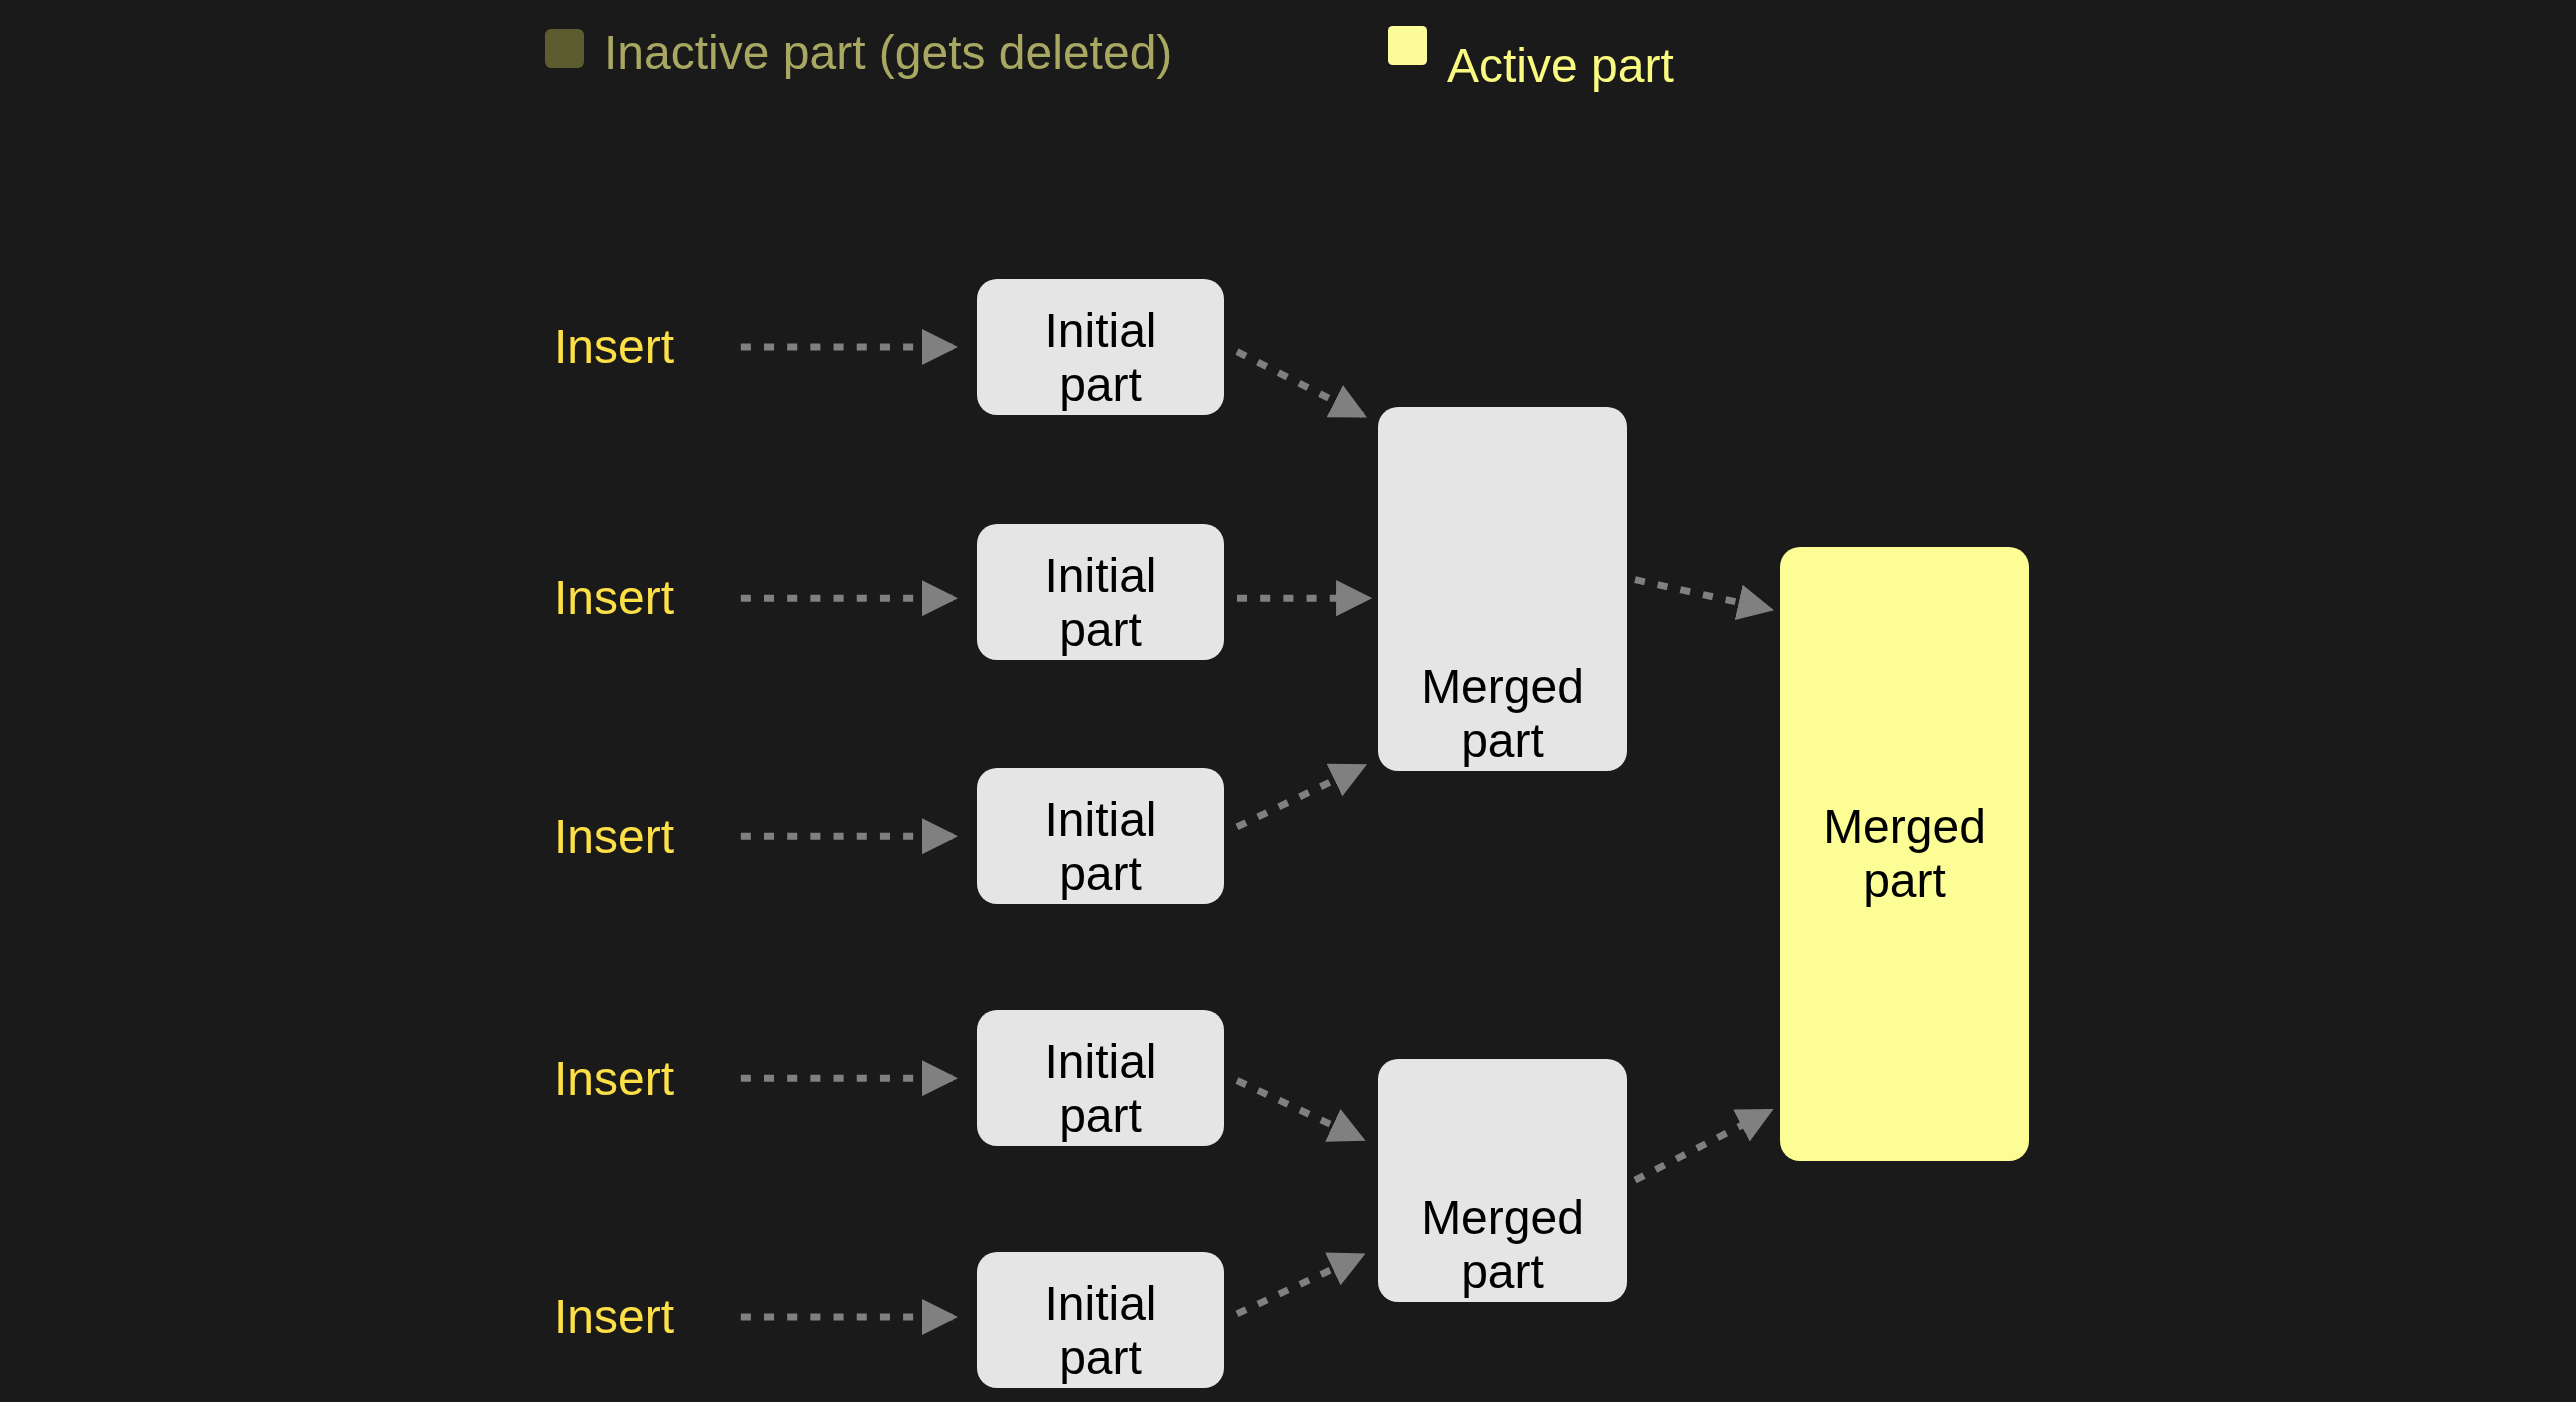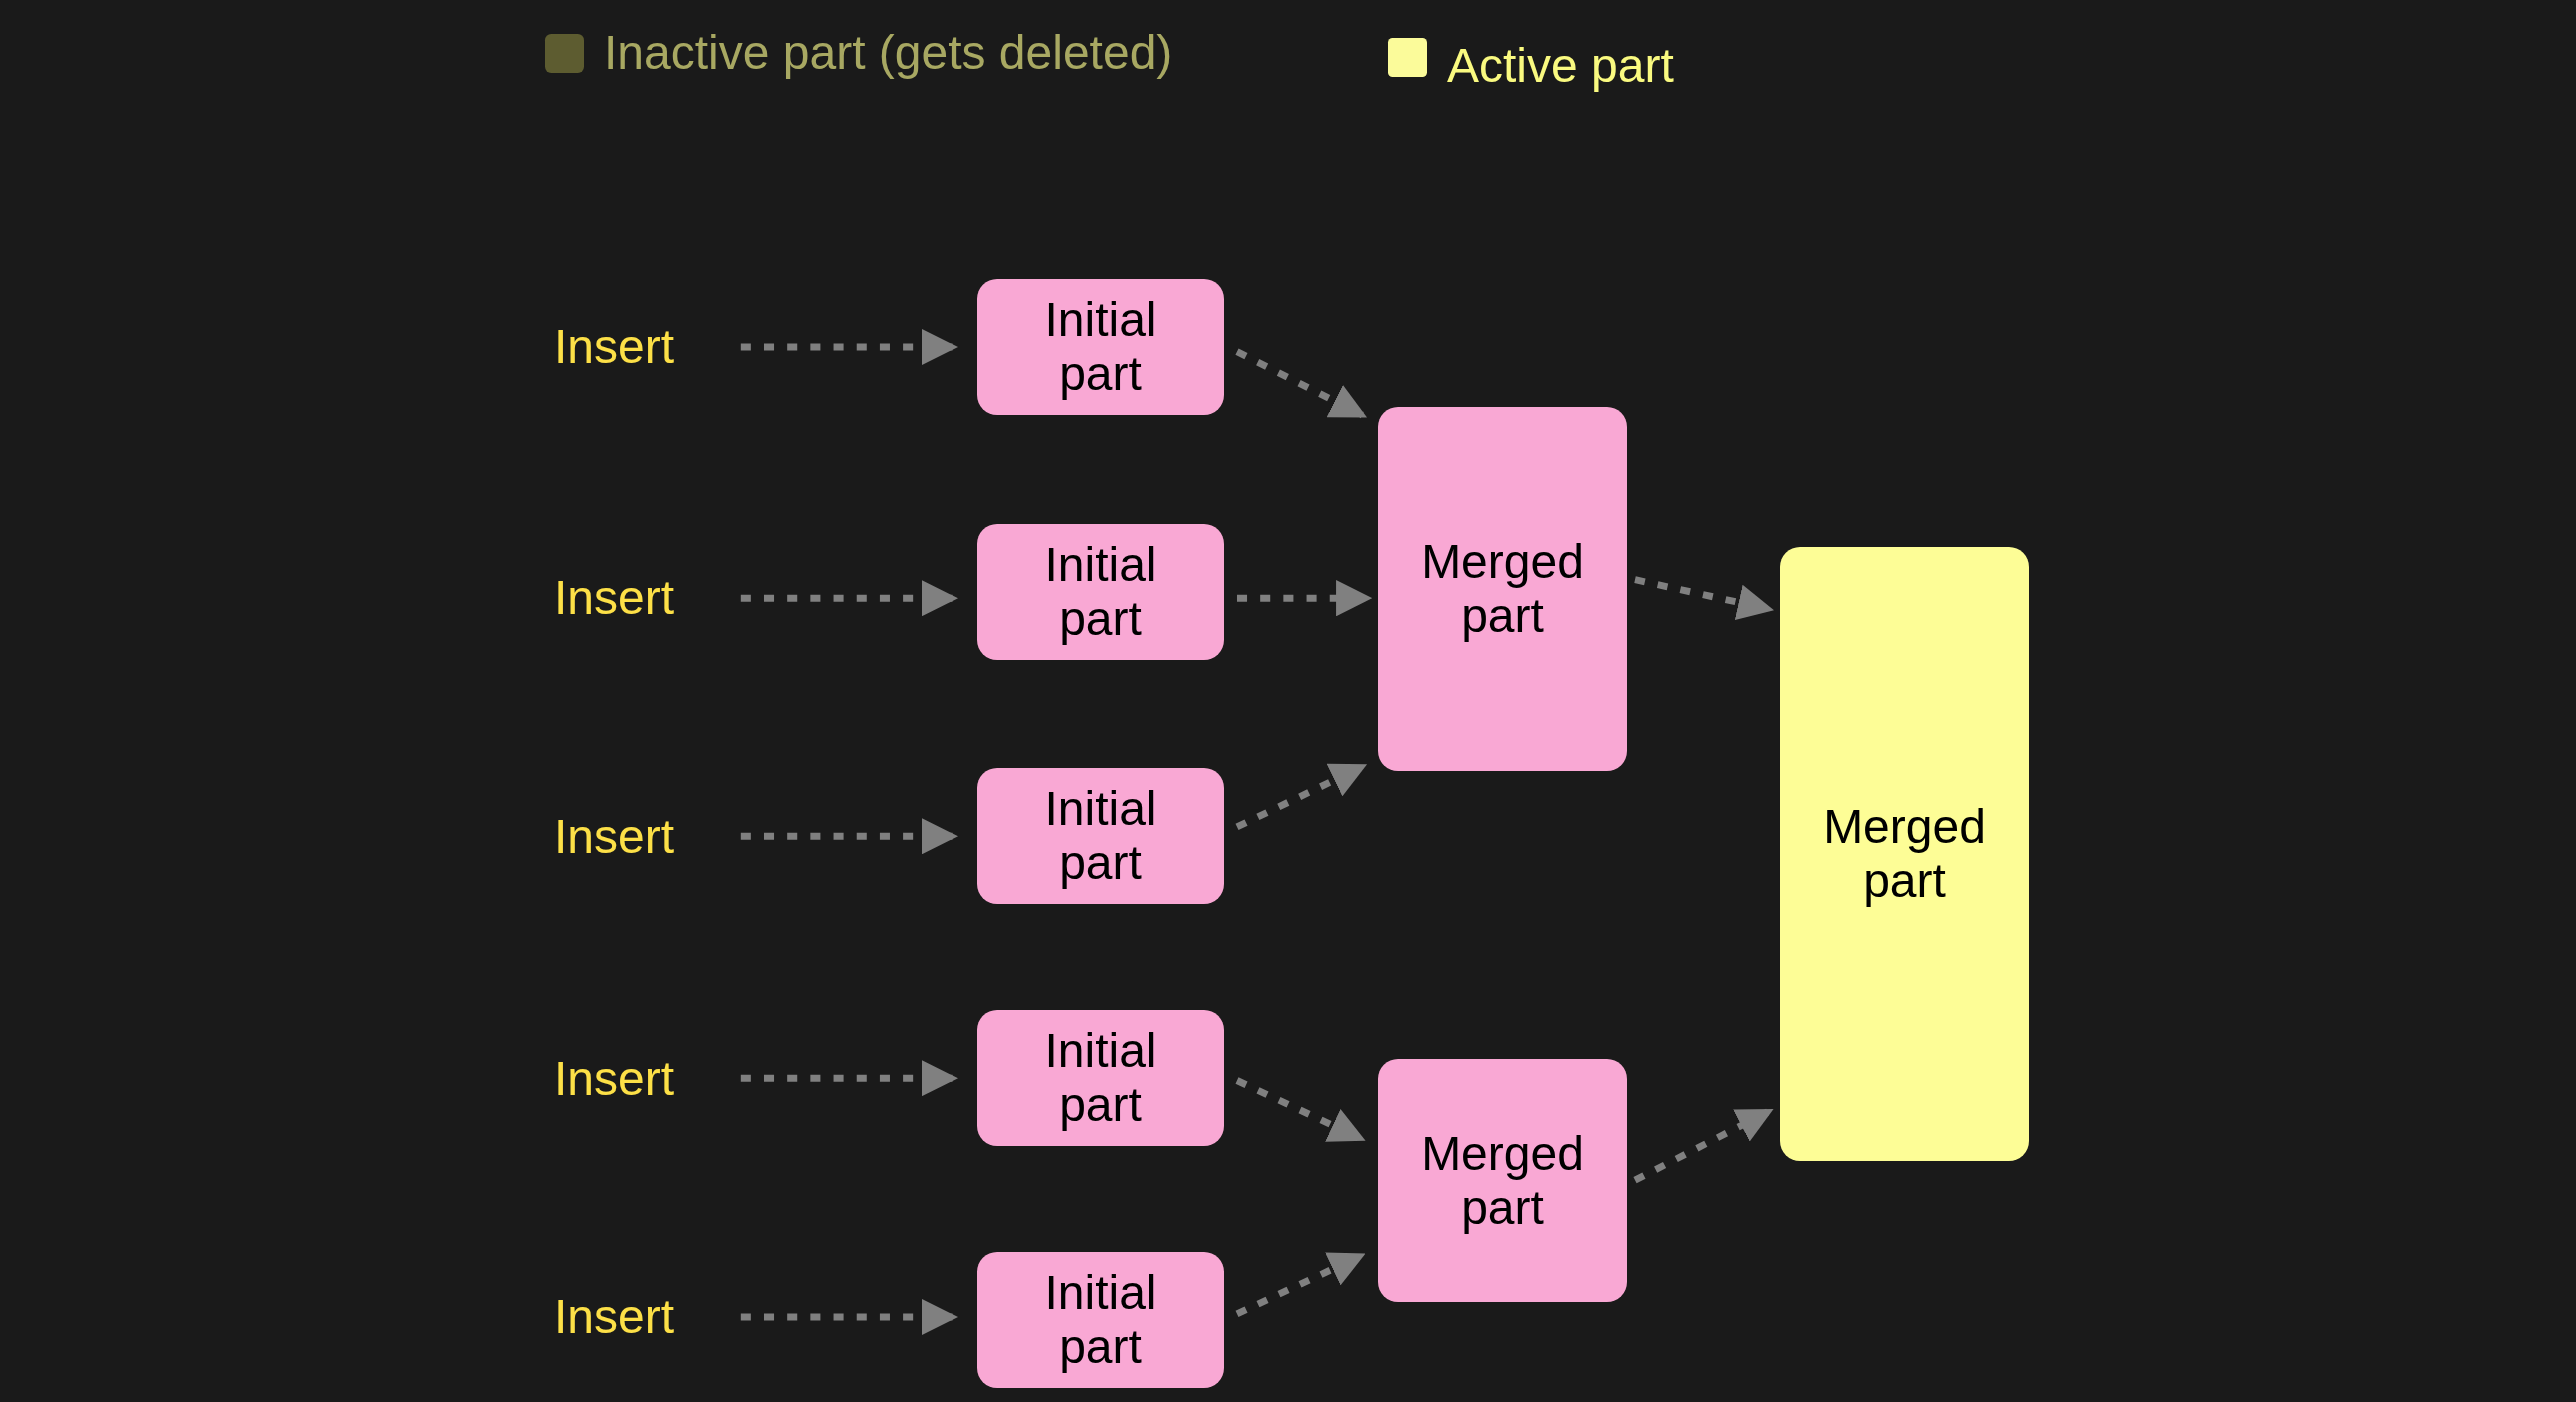--- a/index.html
+++ b/index.html
@@ -20,21 +20,21 @@
   #legend {
     position: absolute;
     left: 0;
     top: 0;
     width: 2576px;
     height: 101px;
   }
   .legend-entry {
     position: absolute;
     display: flex;
-    align-items: center;
+    align-items: flex-start;
     white-space: nowrap;
   }
   .legend-swatch {
     width: 39px;
     height: 39px;
     border-radius: 6.2px;
     flex: 0 0 auto;
   }
   .legend-label {
     margin-left: 20px;
@@ -56,21 +56,21 @@
     align-items: center;
     justify-content: center;
     text-align: center;
     color: #000000;
     font-size: 48px;
     line-height: 1.12;
     border-radius: 20px;
     box-sizing: border-box;
     padding: 3.1px 7.7px;
   }
-  .node.inactive { background: #f9a8d4; }
+  .node.inactive { background: #e5e5e5; align-items: flex-end; }
   .node.active   { background: #fdfd96; }
 
   .node-label { display: block; }
 
   
   .insert-label {
     position: absolute;
     color: #fde047;
     font-size: 48px;
     line-height: 1;

